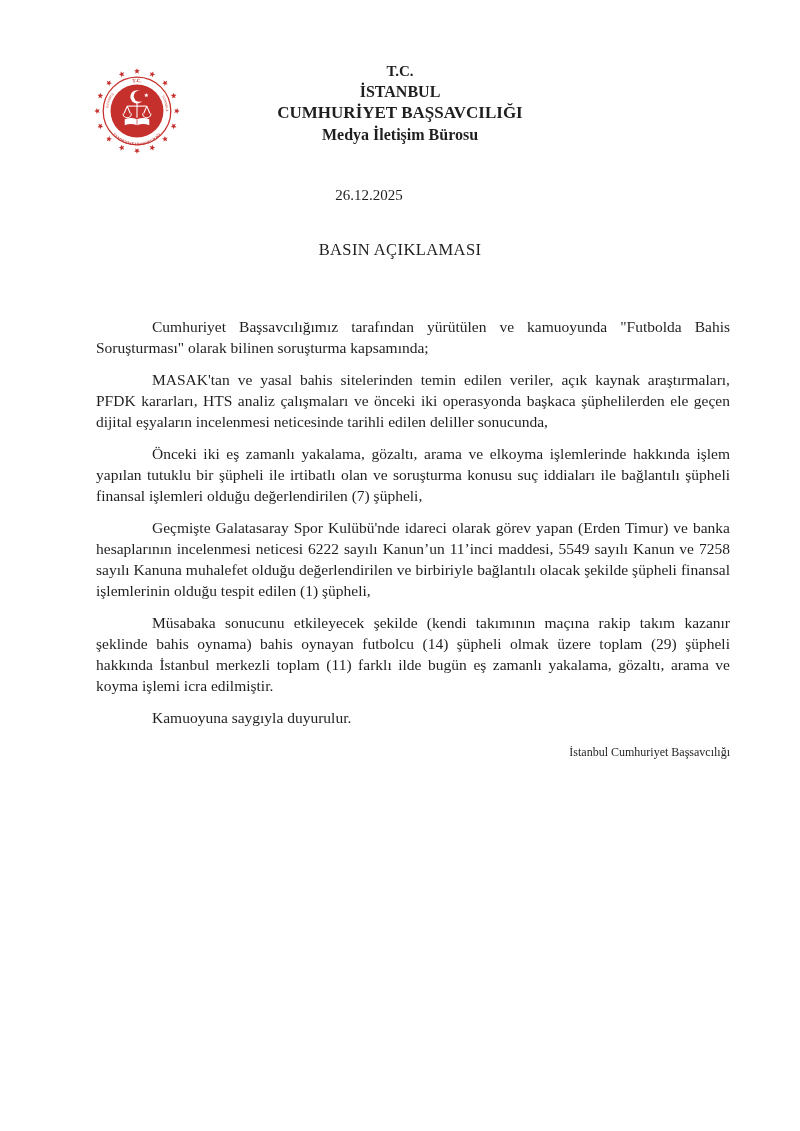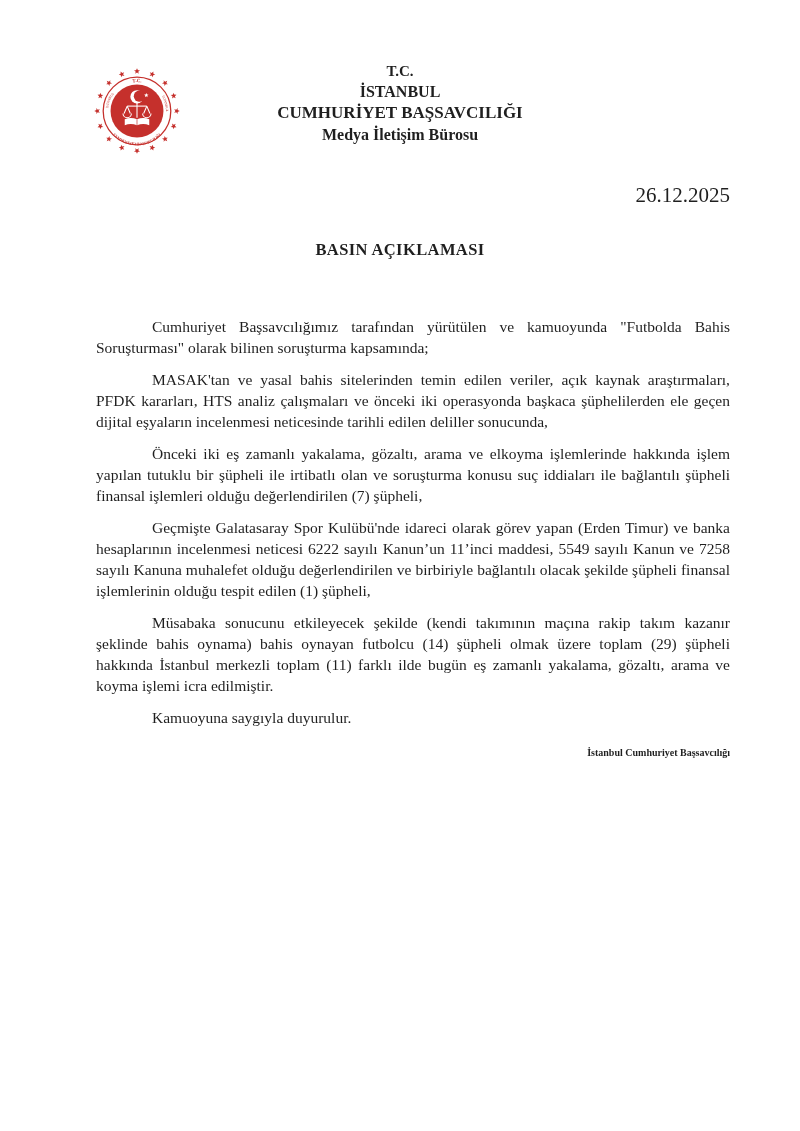--- a/index.html
+++ b/index.html
@@ -28,49 +28,49 @@
     padding-top: 61px;
     text-align: center;
   }
   .lh1 { font-size: 15px; line-height: 20px; font-weight: bold; }
   .lh2 { font-size: 16px; line-height: 21px; font-weight: bold; }
   .lh3 { font-size: 17px; line-height: 22px; font-weight: bold; }
   .lh4 { font-size: 16px; line-height: 22px; font-weight: bold; }
   
   .date-row {
     margin: 39px 70px 0 8px;
-    text-align: right;
-    font-size: 21px;
+    text-align: center;
+    font-size: 15px;
     line-height: 21px;
   }
   .doc-title {
     margin: 33px 0 0 0;
     text-align: center;
     font-size: 16.5px;
     line-height: 22px;
-    font-weight: bold;
+    font-weight: normal;
     letter-spacing: 0.4px;
   }
   
   .content {
     margin: 55px 70px 0 96px;
     font-size: 15.5px;
     line-height: 21px;
     text-align: justify;
   }
   .content p {
     margin: 0 0 11px 0;
     text-indent: 56px;
   }
   .signature {
     margin: 14px 70px 0 0;
     text-align: right;
-    font-size: 10px;
+    font-size: 12px;
     line-height: 21px;
-    font-weight: bold;
+    font-weight: normal;
   }
 </style>
 </head>
 <body>
 
 <div class="page">
 
   <div class="emblem">
     <svg viewBox="0 0 100 100" width="98" height="98">
       <defs>

